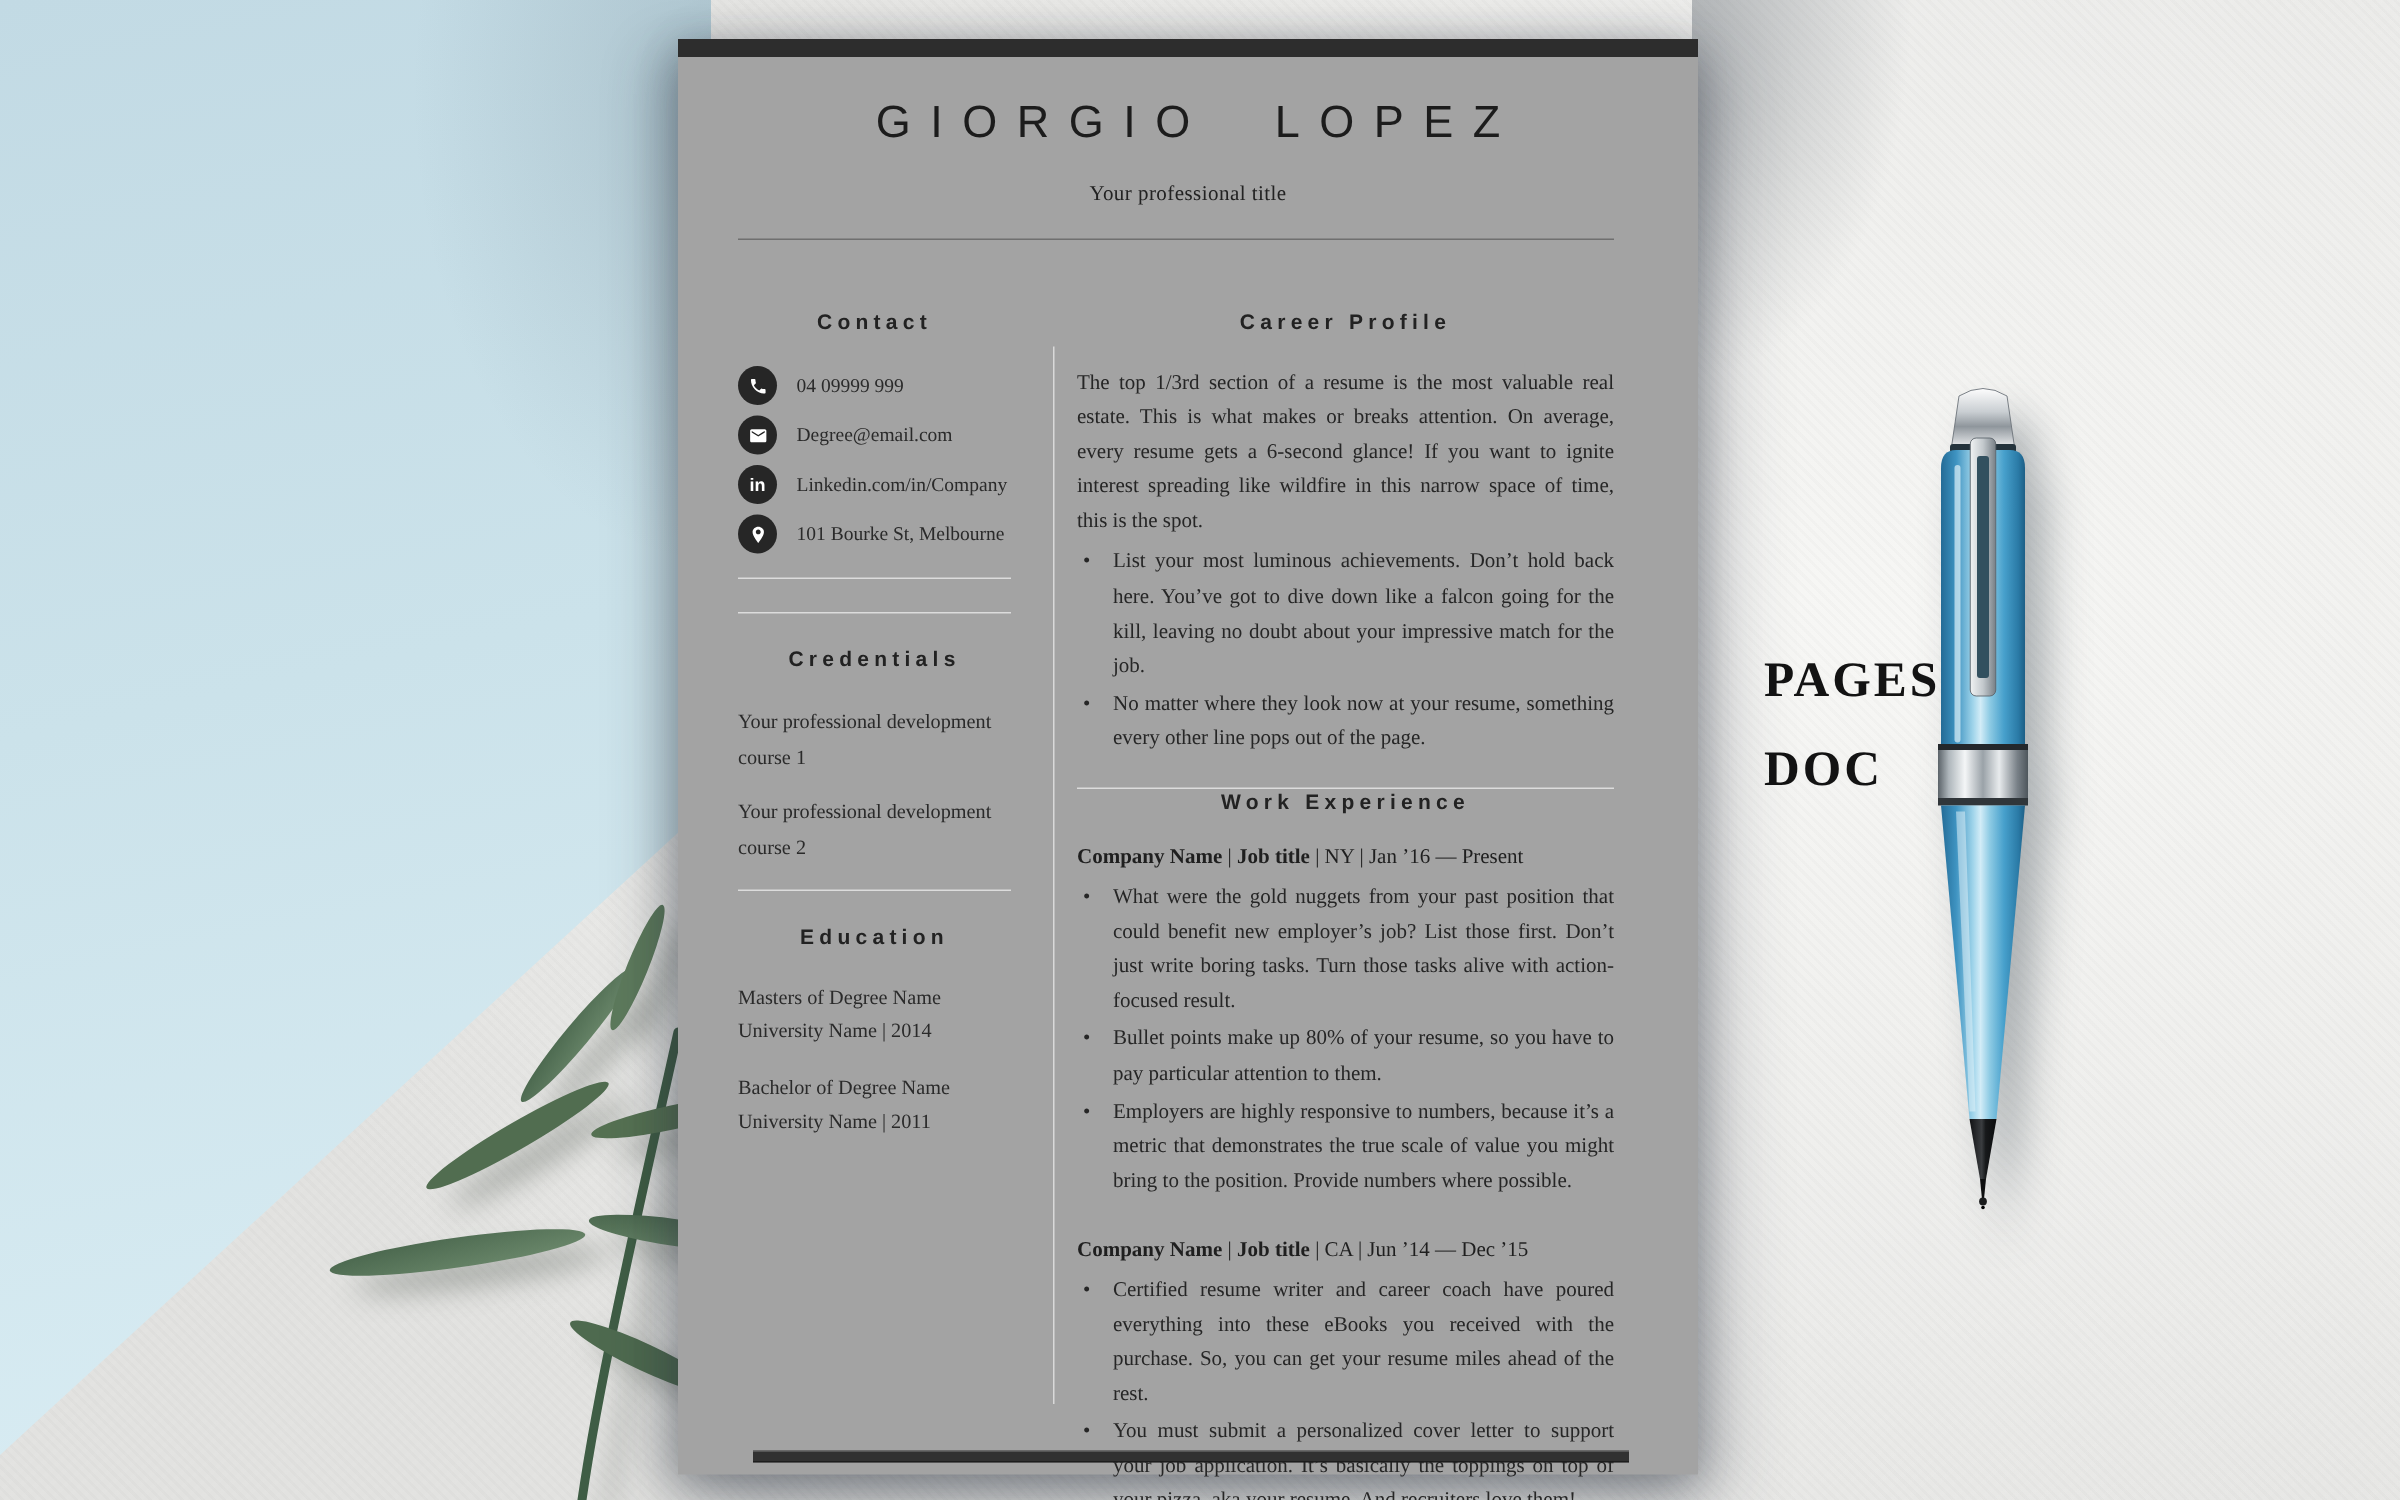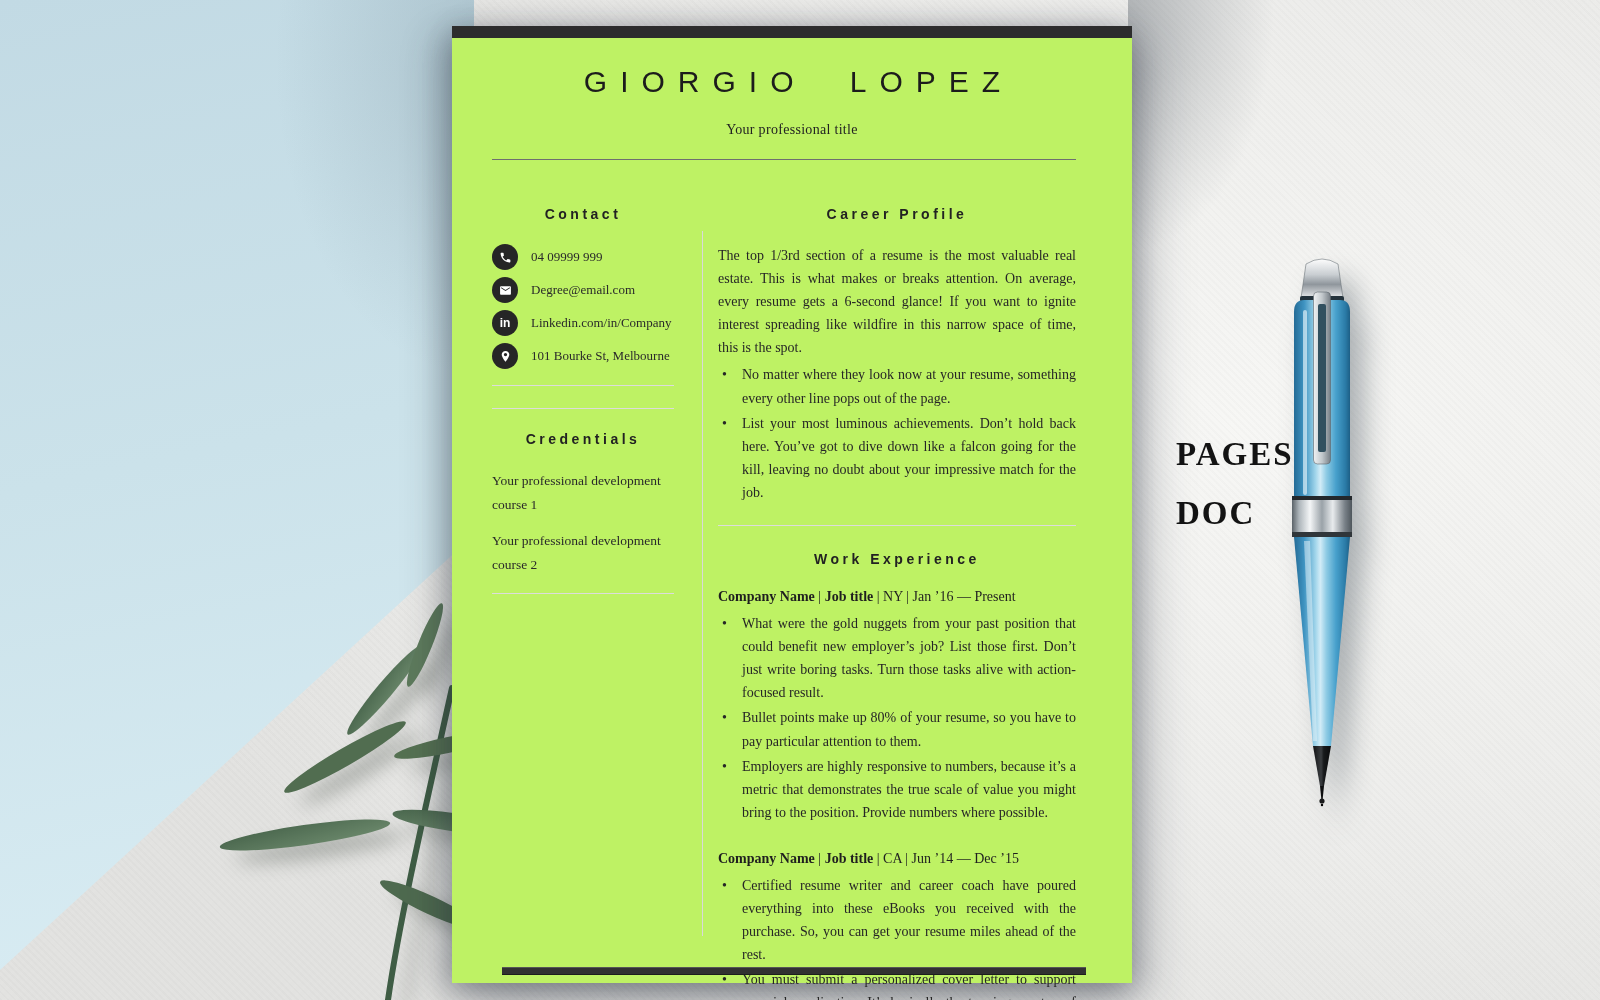--- a/index.html
+++ b/index.html
@@ -37,21 +37,21 @@
 
   
   .plant{
     position:absolute;left:170px;top:580px;width:400px;height:420px;z-index:2;
     filter:drop-shadow(16px 12px 9px rgba(55,65,55,0.32));
   }
 
   
   .page{
     position:absolute;left:452px;top:26px;width:680px;height:957px;z-index:3;
-    background:#bef264;
+    background:#a3a3a3;
     box-shadow:0 6px 26px rgba(40,48,60,0.32), -16px 10px 34px rgba(40,48,60,0.22), 18px 16px 42px rgba(40,48,60,0.26);
   }
   .top-bar{position:absolute;top:0;left:0;right:0;height:12px;background:#2d2d2d;}
   .bottom-bar{
     position:absolute;bottom:8px;left:50px;right:46px;height:8px;background:#313131;
     box-shadow:inset 0 1px 0 rgba(255,255,255,0.18), inset 0 -1px 0 rgba(0,0,0,0.4);
   }
 
   .page-header{position:absolute;top:12px;left:0;right:0;text-align:center;}
   .person-name{
@@ -84,21 +84,21 @@
   .skills-list,.cred-list{list-style:none;margin:0;padding:0;}
   .skills-list li{margin-bottom:17px;}
   .cred-list li{margin-bottom:13px;line-height:1.75;}
   .edu-item{margin-bottom:15px;line-height:1.7;}
 
   .intro{margin:0 0 3px;font-size:14px;line-height:1.65;text-align:justify;}
   .bullets{list-style:none;margin:4px 0 0;padding:0 0 0 24px;}
   .bullets li{position:relative;font-size:14px;line-height:1.65;text-align:justify;margin-bottom:2px;}
   .bullets li::before{content:"\2022";position:absolute;left:-20px;top:0;}
   .main-sep{border:none;border-top:1px solid #dcdcdc;margin:21px 0 0;}
-  .work-heading{margin-top:25px;}
+  .work-heading{}
   .job{margin-bottom:27px;}
   .job-header{font-size:14px;margin:12px 0 7px;color:#1f1f1f;}
   .job-header .b{font-weight:700;}
 
   
   .format-labels{
     position:absolute;left:1176px;top:425px;z-index:2;
     font-family:"Liberation Serif", serif;font-weight:700;color:#131313;
   }
   .format-labels div{font-size:33px;line-height:59px;letter-spacing:2px;}
@@ -193,31 +193,44 @@
         <section>
           <h2 class="section-heading">Credentials</h2>
           <ul class="cred-list" id="cred-list">
               <li>Your professional development course 1</li>
               <li>Your professional development course 2</li>
             </ul>
         </section>
 
         <hr class="side-sep">
 
+        <section>
+          <h2 class="section-heading">Education</h2>
+          <div id="edu-list">
+              <div class="edu-item">
+    <div class="degree">Masters of Degree Name</div>
+    <div class="school">University Name | 2014</div>
+  </div>
+              <div class="edu-item">
+    <div class="degree">Bachelor of Degree Name</div>
+    <div class="school">University Name | 2011</div>
+  </div>
+            </div>
+        </section>
       </aside>
 
       <div class="v-divider"></div>
 
       <main class="right-col">
         <section>
           <h2 class="section-heading">Career Profile</h2>
           <p class="intro">The top 1/3rd section of a resume is the most valuable real estate. This is what makes or breaks attention. On average, every resume gets a 6-second glance! If you want to ignite interest spreading like wildfire in this narrow space of time, this is the spot.</p>
           <ul class="bullets" id="career-bullets">
+              <li>List your most luminous achievements. Don’t hold back here. You’ve got to dive down like a falcon going for the kill, leaving no doubt about your impressive match for the job.</li>
               <li>No matter where they look now at your resume, something every other line pops out of the page.</li>
-              <li>List your most luminous achievements. Don’t hold back here. You’ve got to dive down like a falcon going for the kill, leaving no doubt about your impressive match for the job.</li>
             </ul>
         </section>
 
         <hr class="main-sep">
 
         <section>
           <h2 class="section-heading work-heading">Work Experience</h2>
           <div id="jobs">
               <div class="job">
     <div class="job-header">

